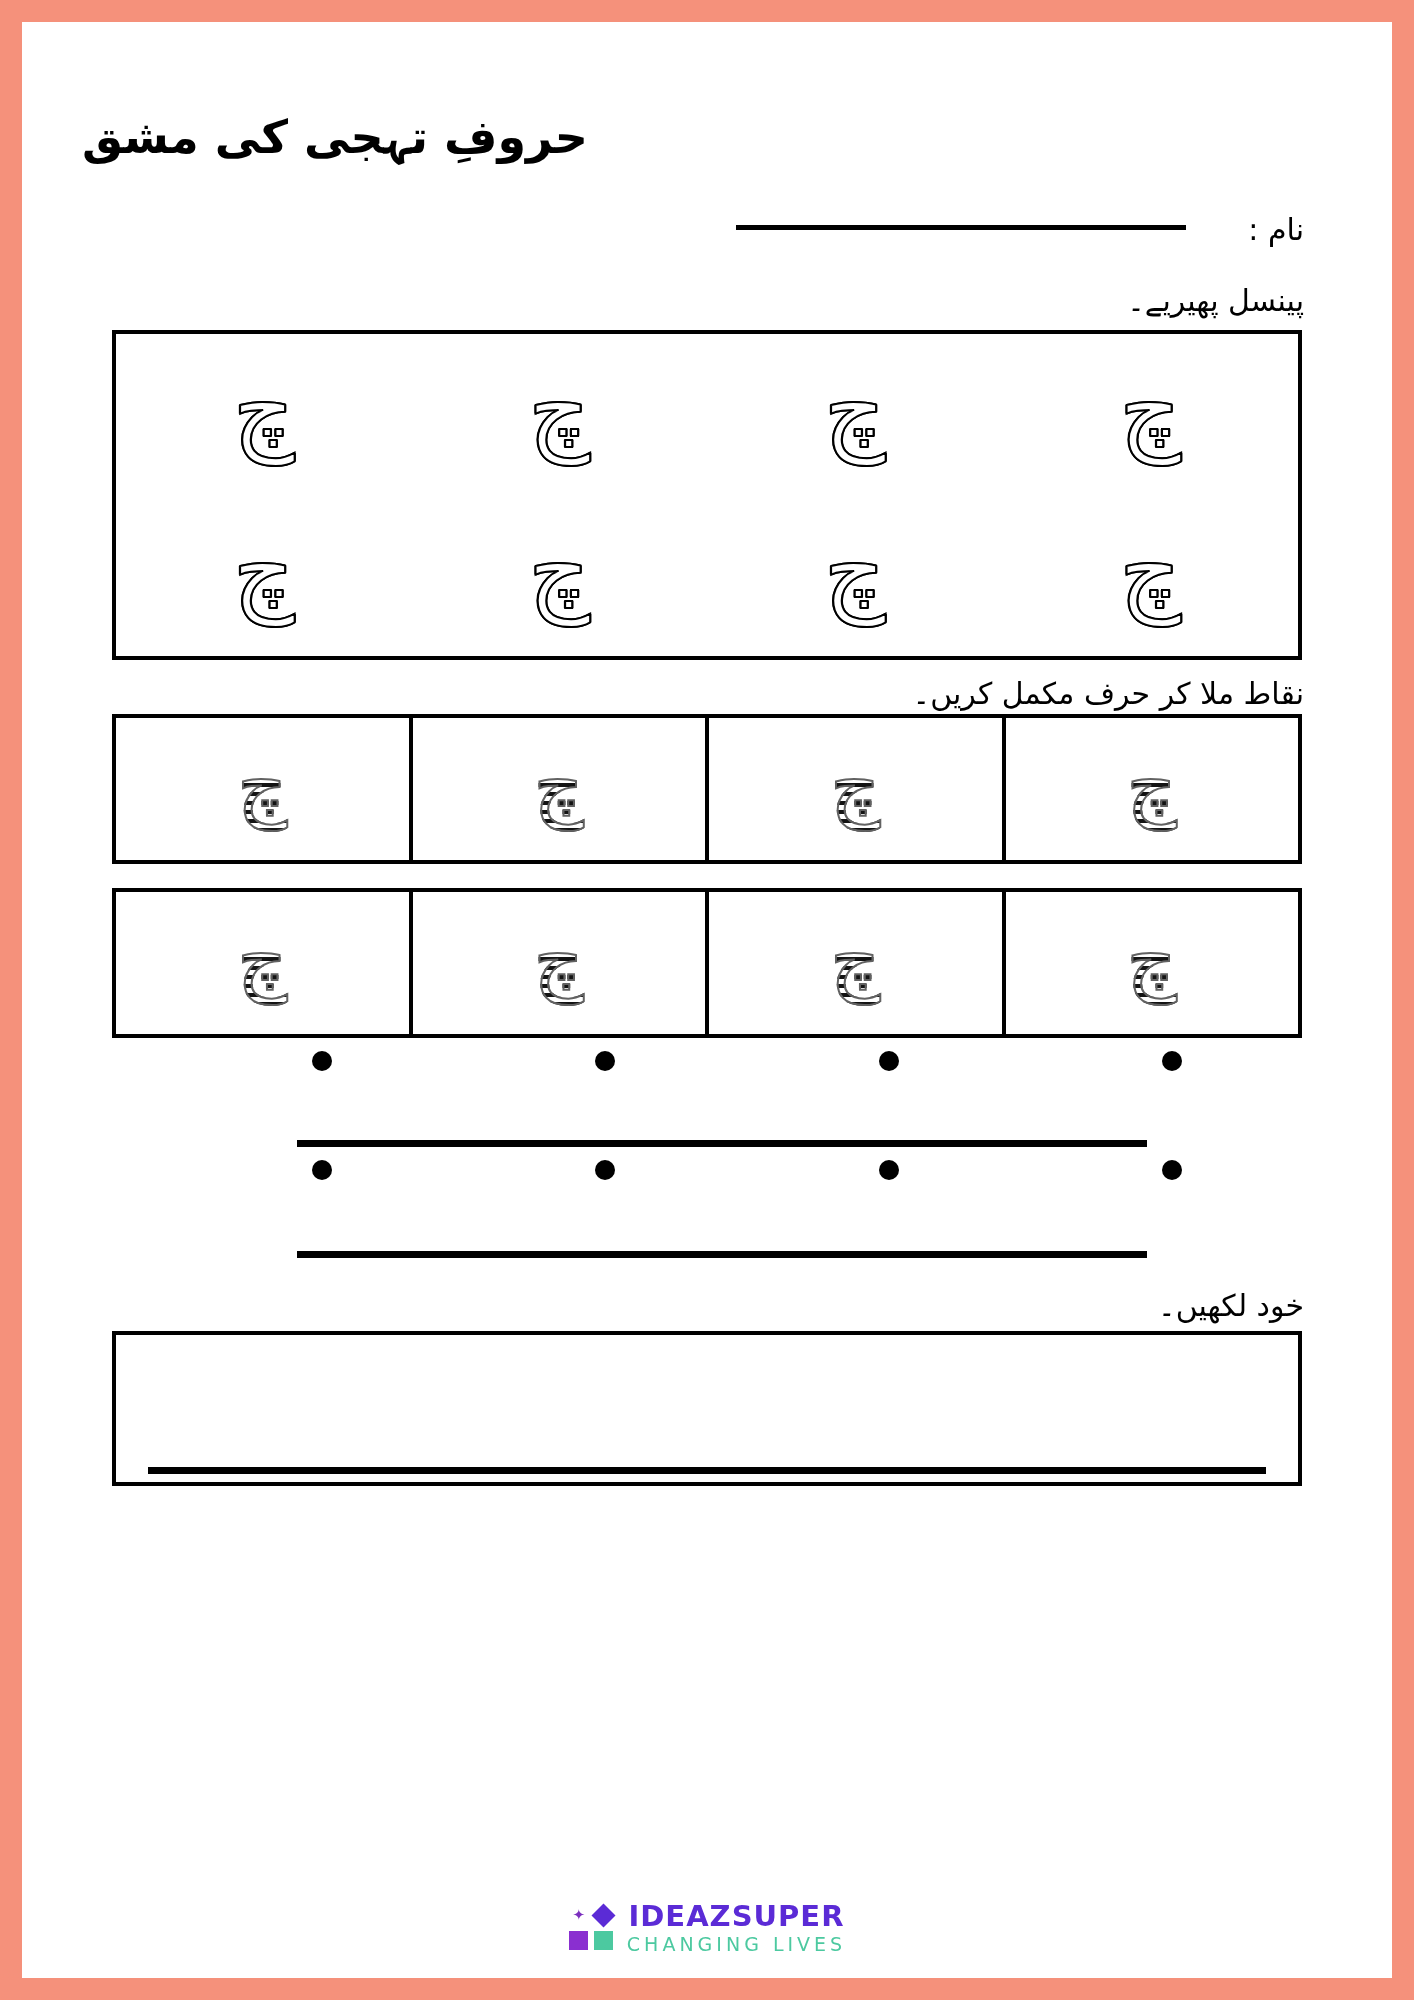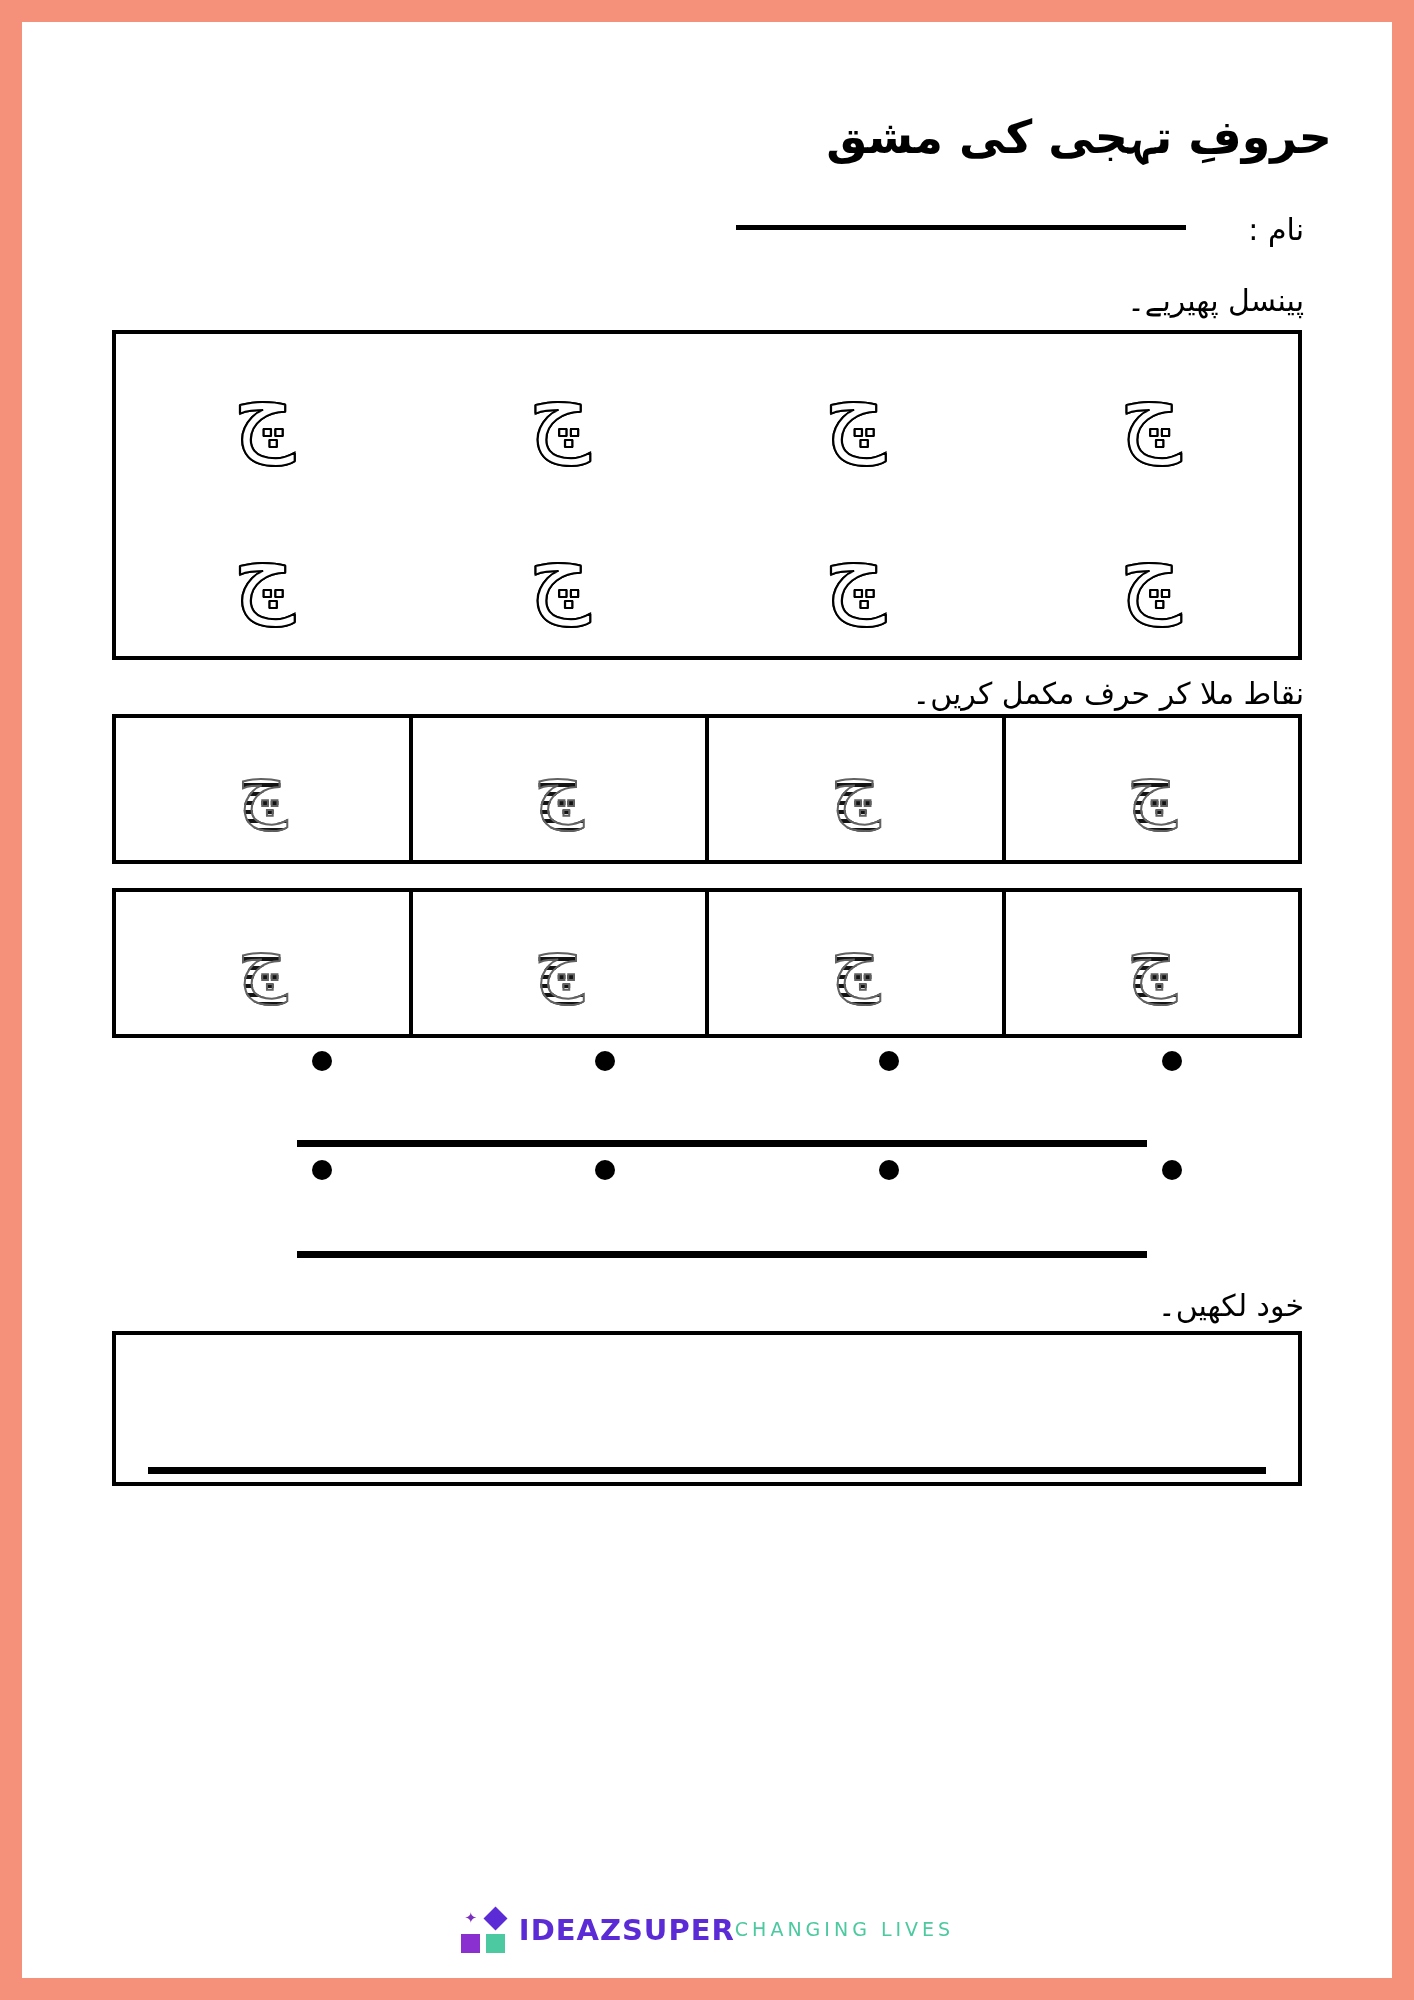--- a/index.html
+++ b/index.html
@@ -26,21 +26,21 @@
     position: relative;
     width: 100%;
     height: 100%;
     background: #ffffff;
     box-sizing: border-box;
     padding: 0 60px;
   }
 
   
   .title {
-    text-align: right;
+    text-align: left;
     font-family: "DejaVu Sans", sans-serif;
     font-size: 46px;
     font-weight: bold;
     color: #000000;
     direction: rtl;
     padding-top: 88px;
     letter-spacing: 0px;
   }
 
   
@@ -201,21 +201,21 @@
     gap: 3px;
     align-items: center;
     justify-items: center;
   }
   .mark-star { color: #7b2fbe; font-size: 15px; line-height: 1; }
   .mark-diamond {
     width: 17px; height: 17px; background: #5b2bd6; transform: rotate(45deg);
   }
   .mark-sq-purple { width: 19px; height: 19px; background: #8a2fd0; }
   .mark-sq-green { width: 19px; height: 19px; background: #4cc9a0; }
-  .logo-text { display: flex; line-height: 1; }
+  .logo-text { display: flex; flex-direction: column; line-height: 1; align-items: center; }
   .logo-name {
     font-family: "DejaVu Sans", sans-serif;
     font-weight: bold;
     font-size: 29px;
     color: #5b2bd6;
     letter-spacing: 1px;
   }
   .logo-tag {
     font-family: "DejaVu Sans", sans-serif;
     font-size: 19px;

